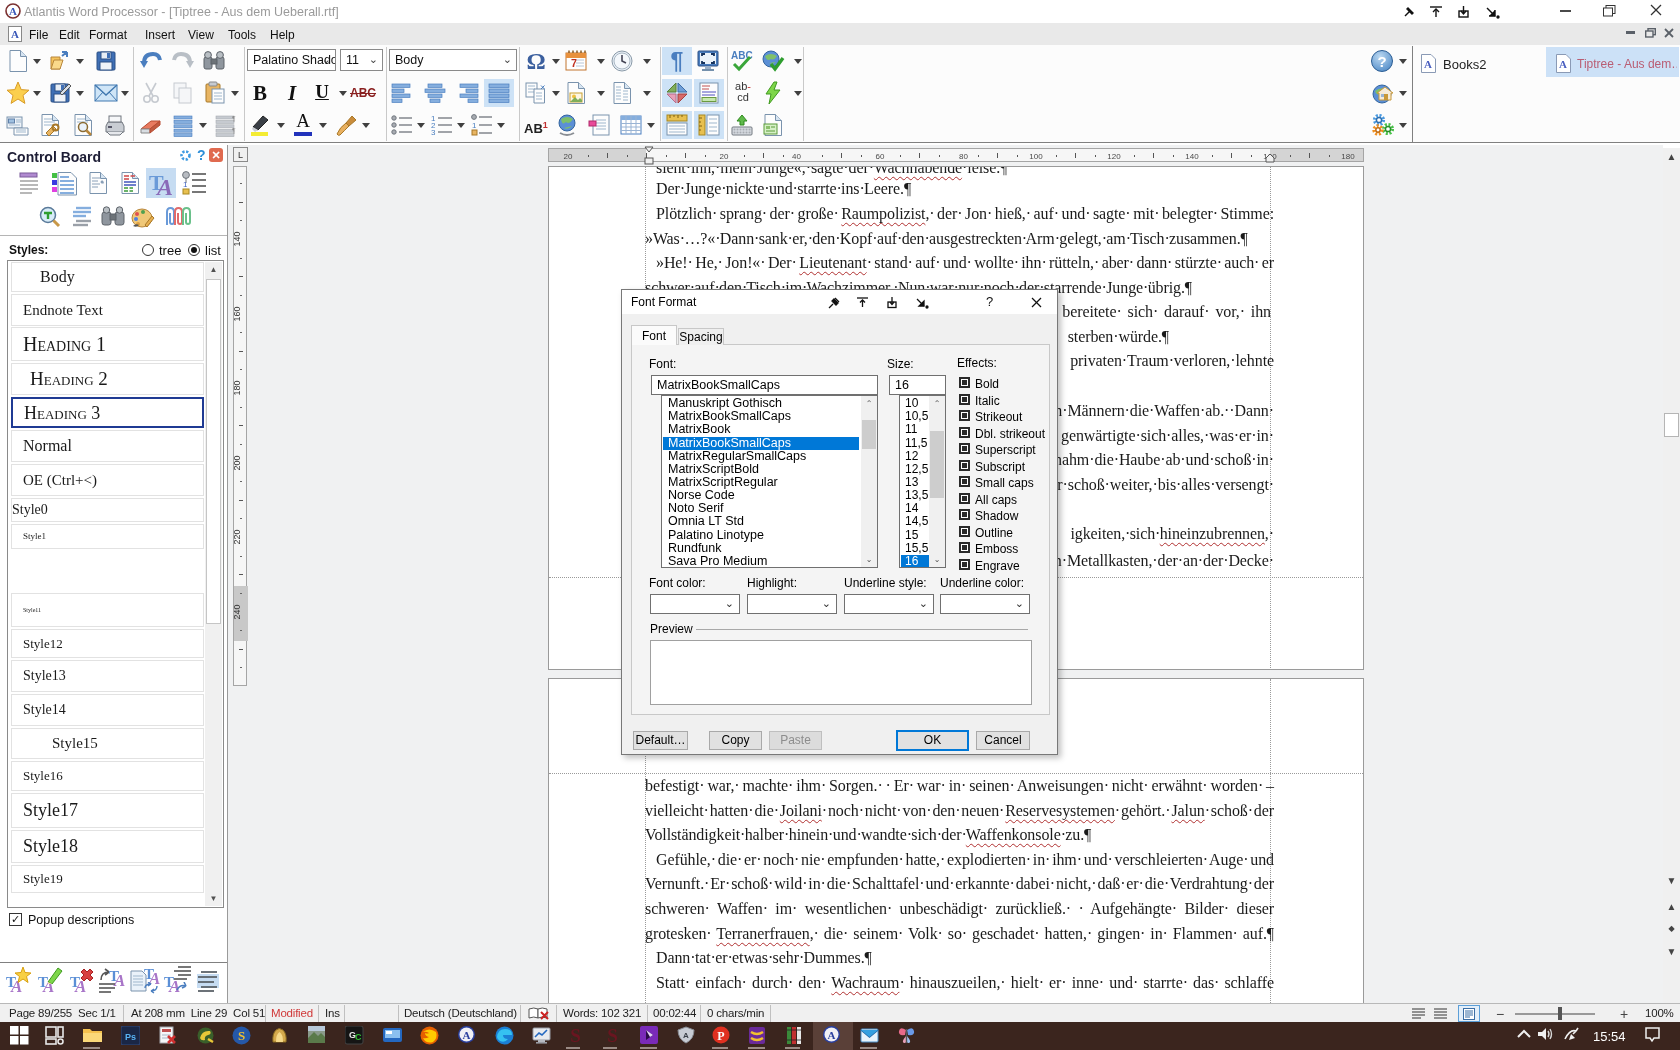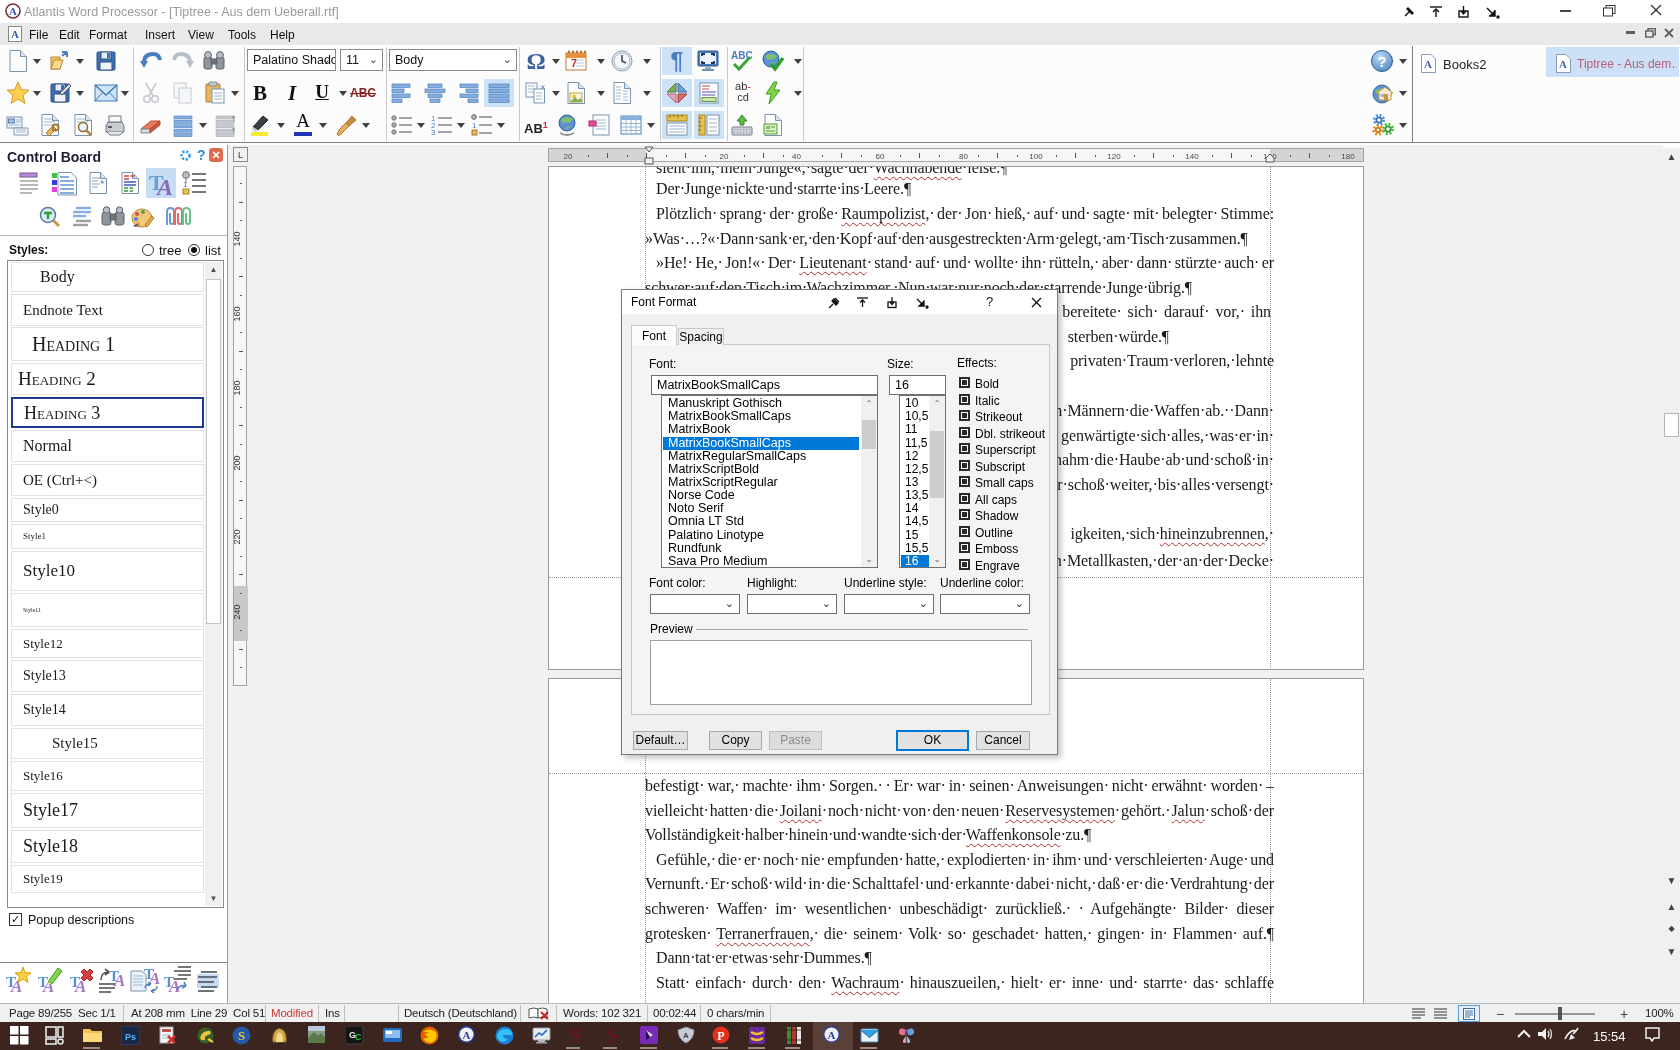--- a/index.html
+++ b/index.html
@@ -748,28 +748,27 @@
     <div class="abs" id="styleslabel">Styles:</div>
     <div class="radio abs" style="left:142px;top:99px"></div>
     <div class="radiolabel abs" style="left:159px;top:98px">tree</div>
     <div class="radio abs" style="left:188px;top:99px">
         <div style="position:absolute;left:2px;top:2px;width:6px;height:6px;border-radius:50%;background:#111"></div>
       </div>
     <div class="radiolabel abs" style="left:205px;top:98px">list</div>
     <div class="abs" id="stylelist">
         <div class="sitem" style="top:1px;height:30px;font-size:16px;padding-left:28px;line-height:28px">Body</div>
         <div class="sitem" style="top:33px;height:32px;font-size:15px;padding-left:11px;line-height:30px">Endnote Text</div>
-        <div class="sitem" style="top:66px;height:34px;font-size:20px;padding-left:20px;line-height:32px;font-variant:small-caps">Heading 1</div>
-        <div class="sitem" style="top:102px;height:32px;font-size:19px;padding-left:6px;line-height:30px;font-variant:small-caps">Heading 2</div>
+        <div class="sitem" style="top:66px;height:34px;font-size:20px;padding-left:11px;line-height:32px;font-variant:small-caps">Heading 1</div>
+        <div class="sitem" style="top:102px;height:32px;font-size:19px;padding-left:18px;line-height:30px;font-variant:small-caps">Heading 2</div>
         <div class="sitem" style="top:136px;height:31px;font-size:18px;padding-left:11px;line-height:29px;font-variant:small-caps;border:2px solid #1f3a93">Heading 3</div>
         <div class="sitem" style="top:169px;height:32px;font-size:16px;padding-left:11px;line-height:30px">Normal</div>
         <div class="sitem" style="top:203px;height:32px;font-size:15px;padding-left:11px;line-height:30px">OE (Ctrl+&lt;)</div>
-        <div class="sitem" style="top:237px;height:24px;font-size:14px;padding-left:11px;line-height:22px">Style0</div>
+        <div class="sitem" style="top:237px;height:24px;font-size:14px;line-height:22px">Style0</div>
         <div class="sitem" style="top:263px;height:25px;font-size:9px;padding-left:11px;line-height:23px">Style1</div>
-        <div class="sitem" style="top:290px;height:40px;font-size:17px;padding-left:11px;line-height:38px">Style10</div>
         <div class="sitem" style="top:332px;height:34px;font-size:6px;padding-left:11px;line-height:32px">Style11</div>
         <div class="sitem" style="top:368px;height:29px;font-size:13px;padding-left:11px;line-height:27px">Style12</div>
         <div class="sitem" style="top:399px;height:32px;font-size:14px;padding-left:11px;line-height:30px">Style13</div>
         <div class="sitem" style="top:433px;height:32px;font-size:14px;padding-left:11px;line-height:30px">Style14</div>
         <div class="sitem" style="top:467px;height:31px;font-size:15px;padding-left:40px;line-height:29px">Style15</div>
         <div class="sitem" style="top:500px;height:30px;font-size:13px;padding-left:11px;line-height:28px">Style16</div>
         <div class="sitem" style="top:532px;height:35px;font-size:18px;padding-left:11px;line-height:33px">Style17</div>
         <div class="sitem" style="top:569px;height:33px;font-size:18px;padding-left:11px;line-height:31px">Style18</div>
         <div class="sitem" style="top:604px;height:28px;font-size:13px;padding-left:11px;line-height:26px">Style19</div>
         <div id="slsb">

